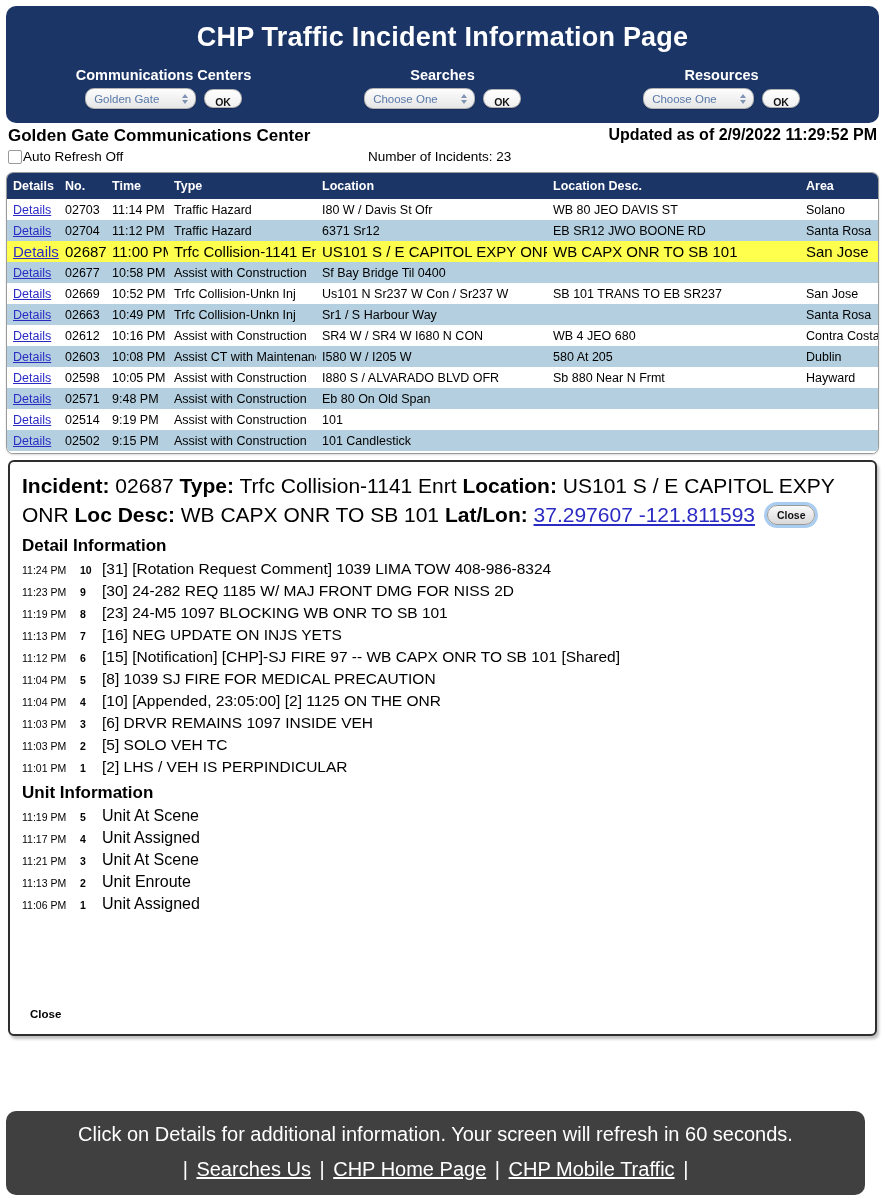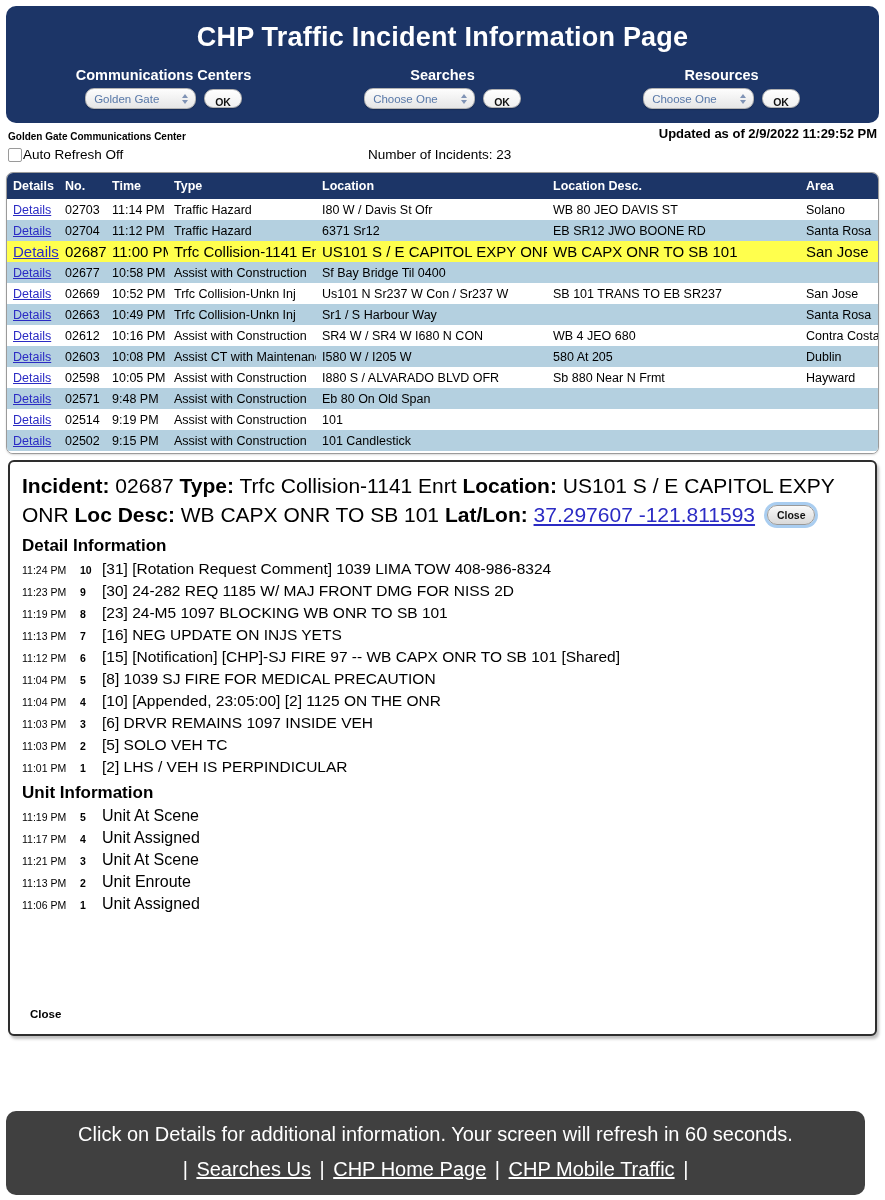--- a/index.html
+++ b/index.html
@@ -107,26 +107,26 @@
     line-height: 17px;
   }
 
   
   .info-strip {
     position: relative;
     height: 46px;
     padding: 3px 8px 0 8px;
   }
   .center-name {
-    font-size: 10px;
+    font-size: 17px;
     font-weight: bold;
     display: inline-block;
   }
   .updated {
-    font-size: 13px;
+    font-size: 16px;
     font-weight: bold;
     position: absolute;
     right: 8px;
     top: 3px;
     margin-left: 36px;
   }
   .refresh-row {
     margin-top: 3px;
     display: flex;
     align-items: flex-end;

